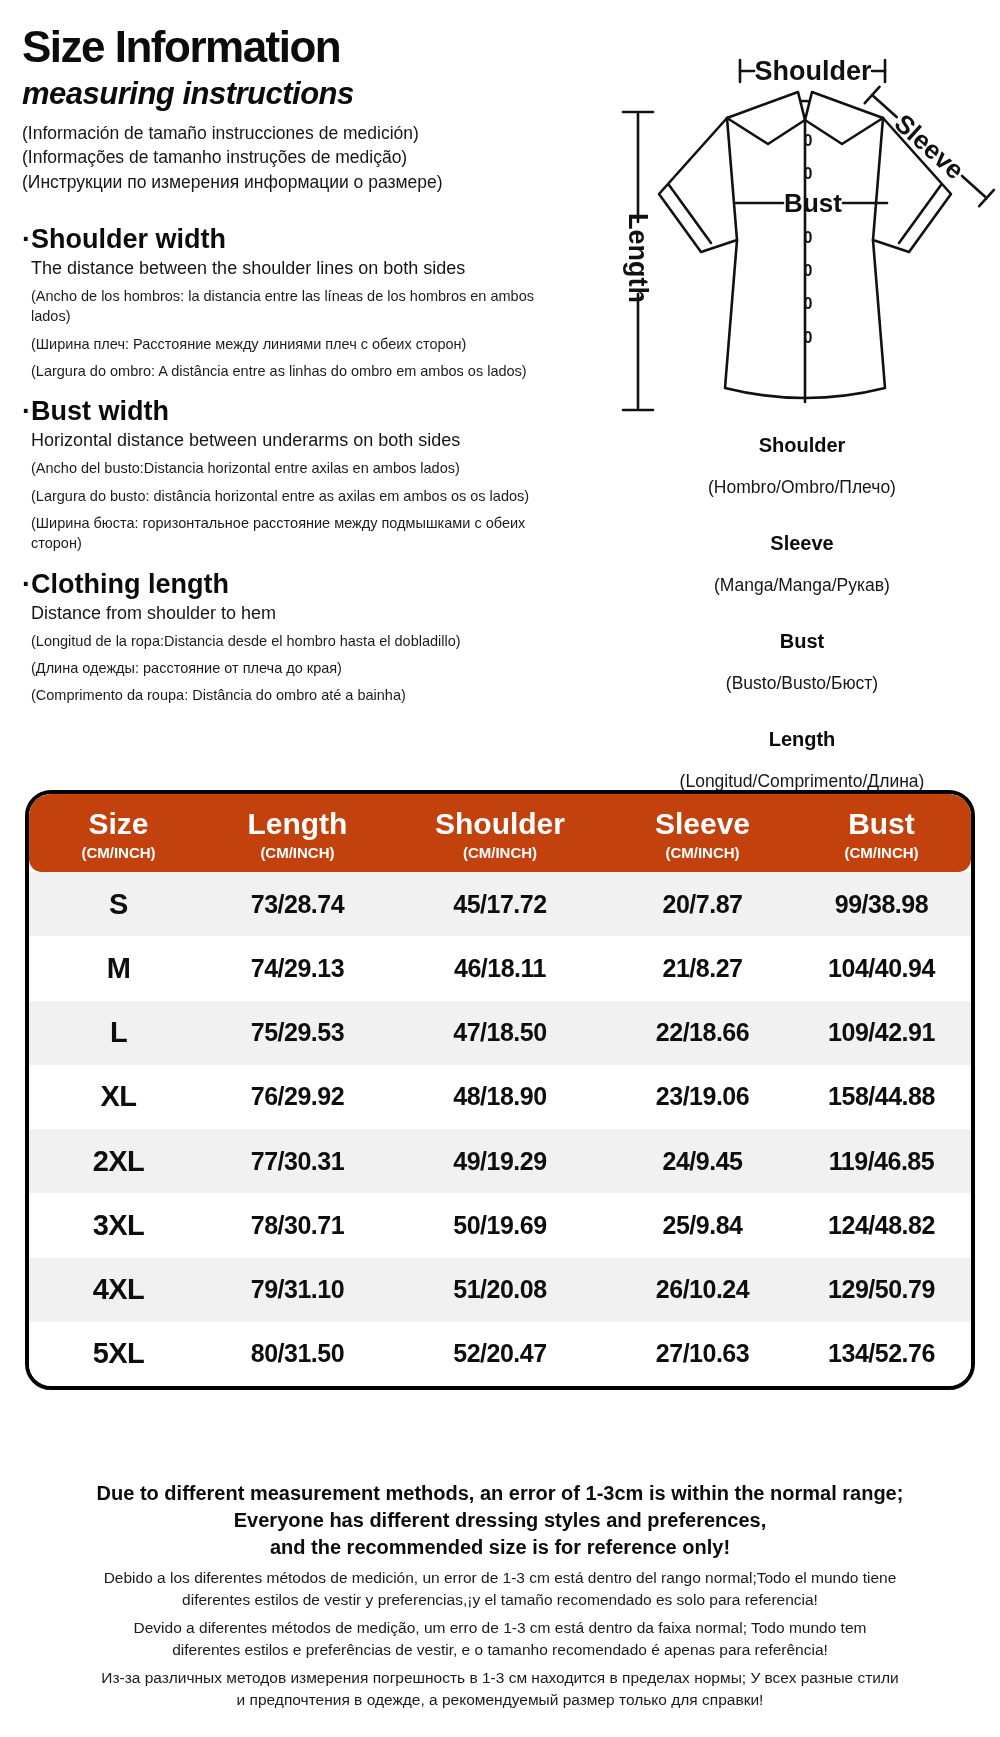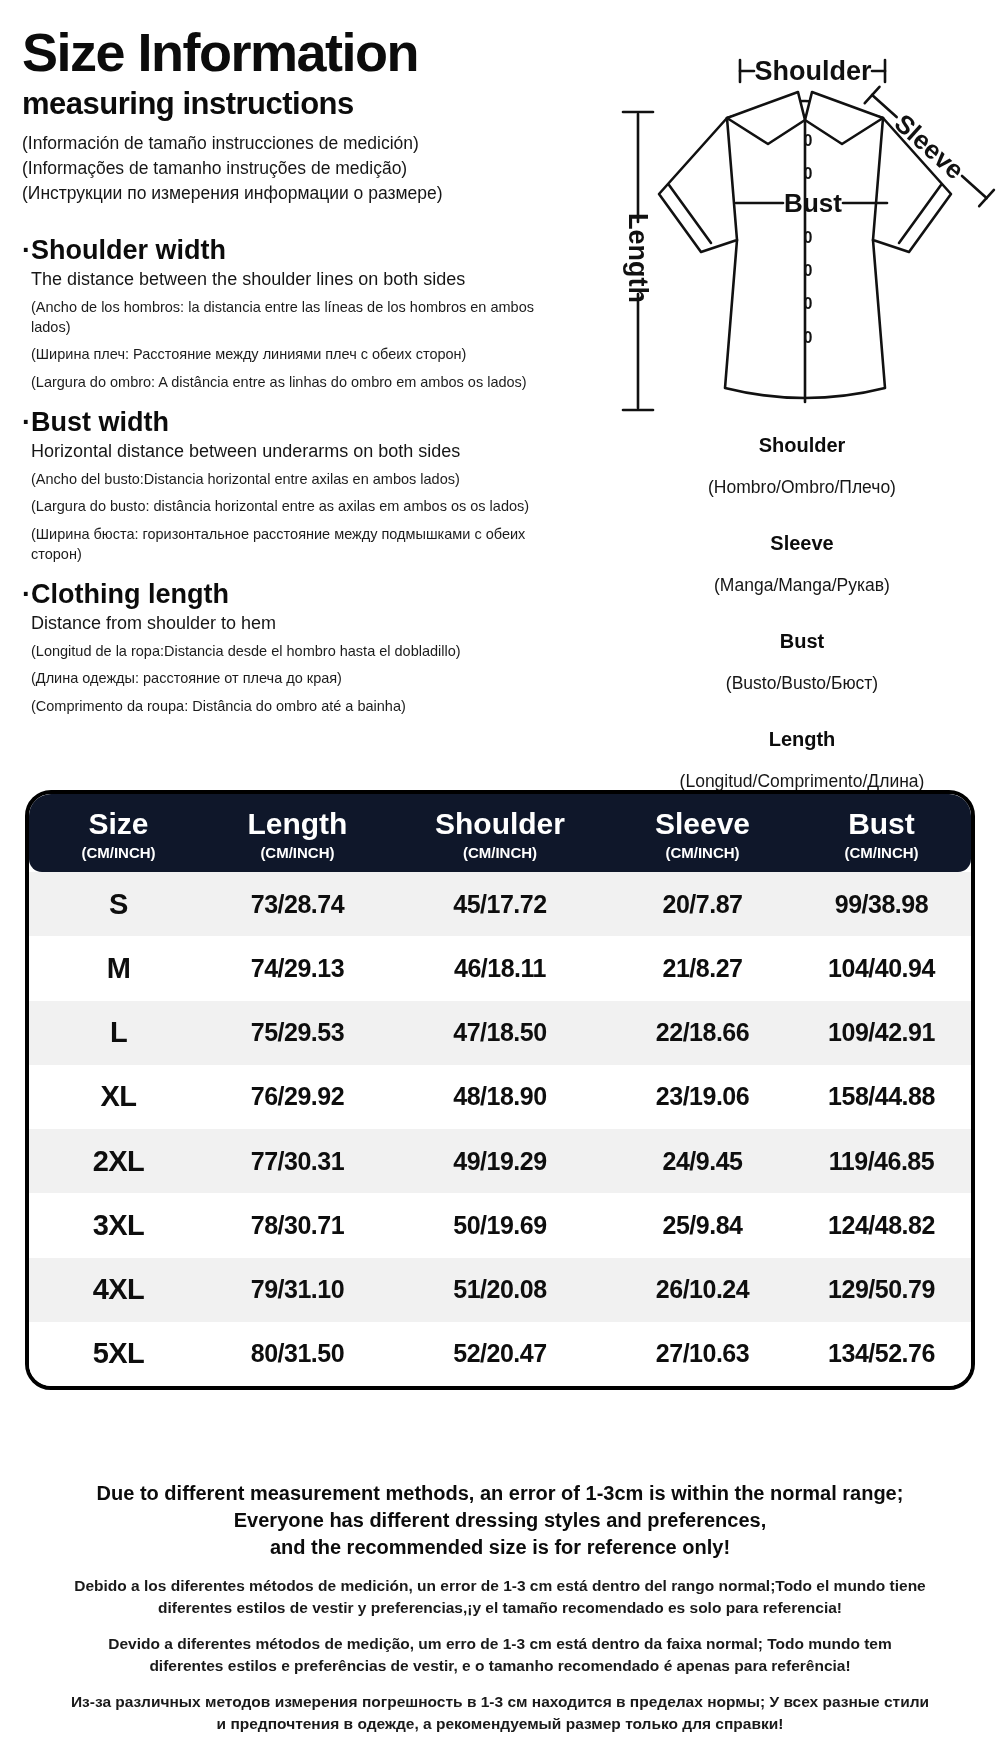--- a/index.html
+++ b/index.html
@@ -4,22 +4,22 @@
 <style>
   * { margin:0; padding:0; box-sizing:border-box; }
   html,body { background:#fff; }
   body {
     width:1000px; height:1737px; position:relative; overflow:hidden;
     color:#111; font-family:"Liberation Sans", sans-serif;
   }
 
   
   .left-col { position:absolute; left:22px; top:24px; width:524px; }
-  .title { font-size:54px; font-weight:700; letter-spacing:-1.5px; line-height:1.06; color:#0c0c0c; }
-  .subtitle { font-size:31px; font-weight:700; letter-spacing:-0.5px; margin-top:5px; color:#0c0c0c; }
+  .title { font-size:44px; font-weight:700; letter-spacing:-1.5px; line-height:1.06; color:#0c0c0c; }
+  .subtitle { font-size:31px; font-weight:700; letter-spacing:-0.5px; margin-top:5px; color:#0c0c0c;font-style:italic; }
   .subtitle-trans { margin-top:9px; }
   .subtitle-trans div { font-size:17.5px; line-height:1.42; color:#161616; }
 
   .instr { margin-top:29px; }
   .instr + .instr { margin-top:15px; }
   .instr-heading { font-size:27px; font-weight:700; color:#0c0c0c; }
   .instr-desc { font-size:18px; margin-top:3px; padding-left:9px; color:#161616; }
   .instr-trans { padding-left:9px; margin-top:3px; }
   .instr-trans div { font-size:14.5px; line-height:1.4; margin-top:7px; color:#1c1c1c; }
 
@@ -30,41 +30,41 @@
   .legend-group { margin-bottom:34px; }
   .legend-term { font-size:20px; font-weight:700; color:#0c0c0c; }
   .legend-trans { font-size:17.5px; margin-top:20px; color:#161616; }
 
   
   .size-table {
     position:absolute; left:25px; top:790px; width:950px; height:600px;
     border:4px solid #000; border-radius:26px; overflow:hidden; background:#fff;
   }
   .thead {
-    background:#0f172a; color:#fff; height:78px;
+    background:#c2410c; color:#fff; height:78px;
     border-radius:20px 20px 13px 13px;
     display:grid; grid-template-columns:19% 19% 24% 19% 19%;
     align-items:center;
   }
   .hcell { text-align:center; padding-top:2px; }
   .hlabel { font-size:30px; font-weight:700; }
   .hunit { font-size:15px; font-weight:700; margin-top:3px; }
   .tbody { height:514px; display:flex; flex-direction:column; }
   .trow {
     flex:1; display:grid; grid-template-columns:19% 19% 24% 19% 19%;
     align-items:center; background:#fff;
   }
   .trow.alt { background:#f1f1f1; }
   .tcell { text-align:center; font-size:25px; font-weight:700; color:#0e0e0e; letter-spacing:-0.5px; }
   .tcell.size-cell { font-size:29px; }
 
   
   .disclaimer { position:absolute; left:0; top:1480px; width:1000px; text-align:center; }
   .disc-en div { font-size:20px; font-weight:700; line-height:1.35; color:#0c0c0c; }
-  .disc-block { margin-top:14px;font-weight:bold; }
+  .disc-block { margin-top:6px; }
   .disc-block div { font-size:15.5px; line-height:1.42; color:#1a1a1a; }
 </style>
 </head>
 <body>
 
 <div class="page">
 
   <div class="left-col">
     <div class="title">Size Information</div>
     <div class="subtitle">measuring instructions</div>

